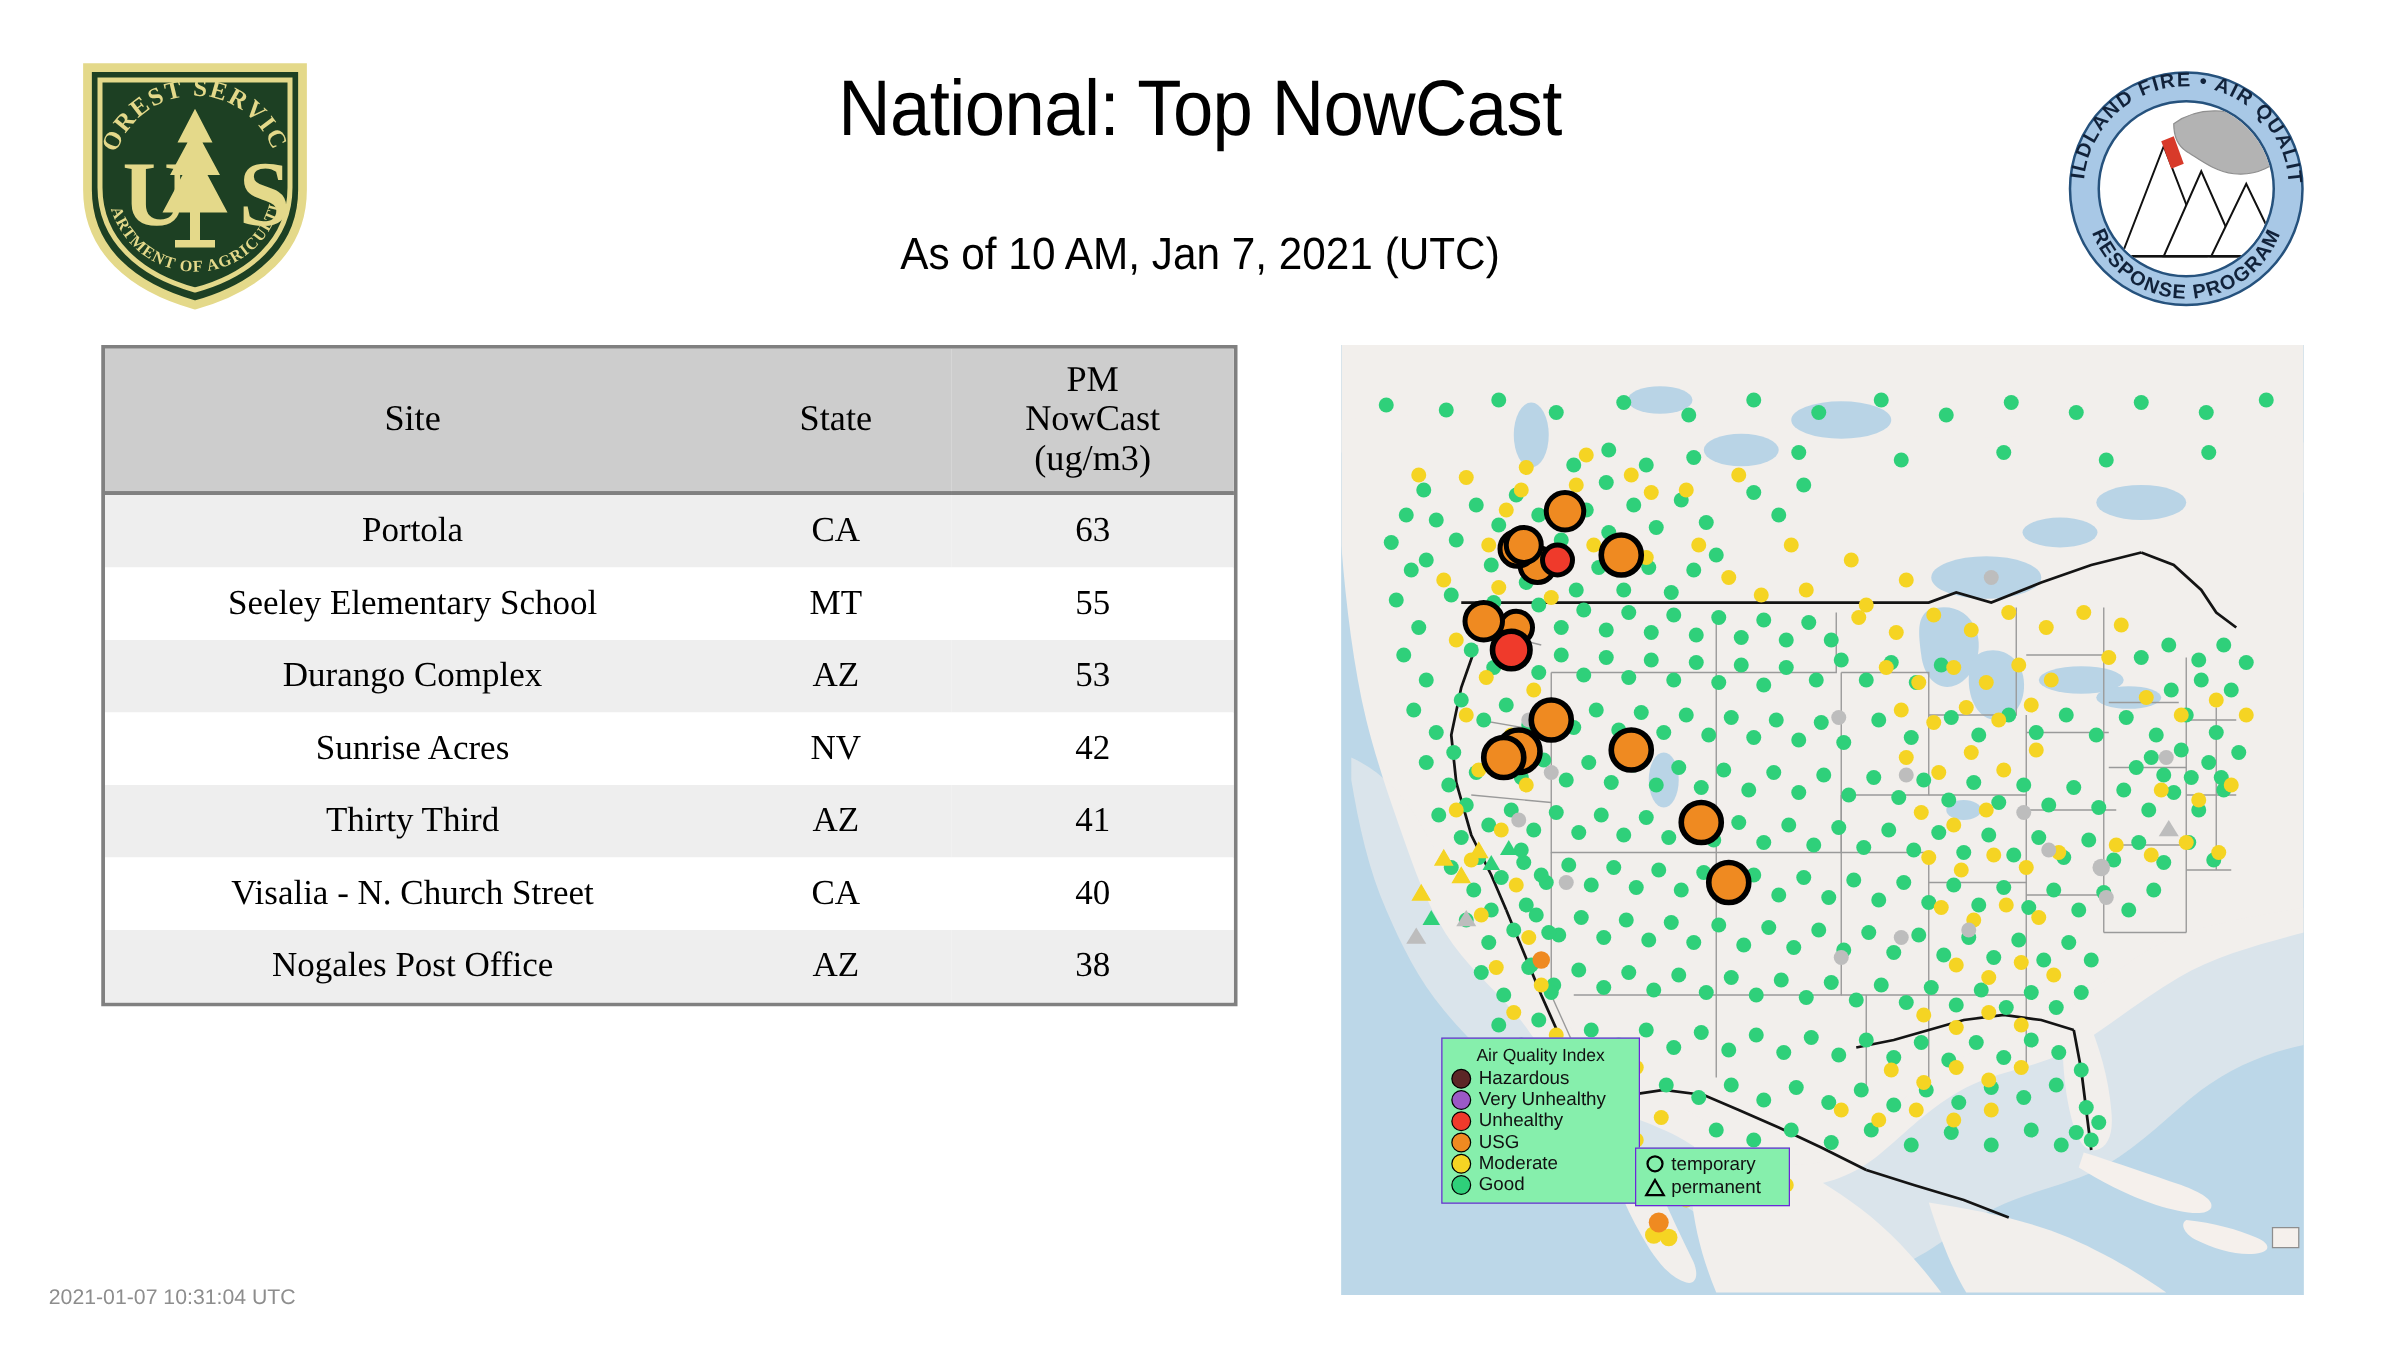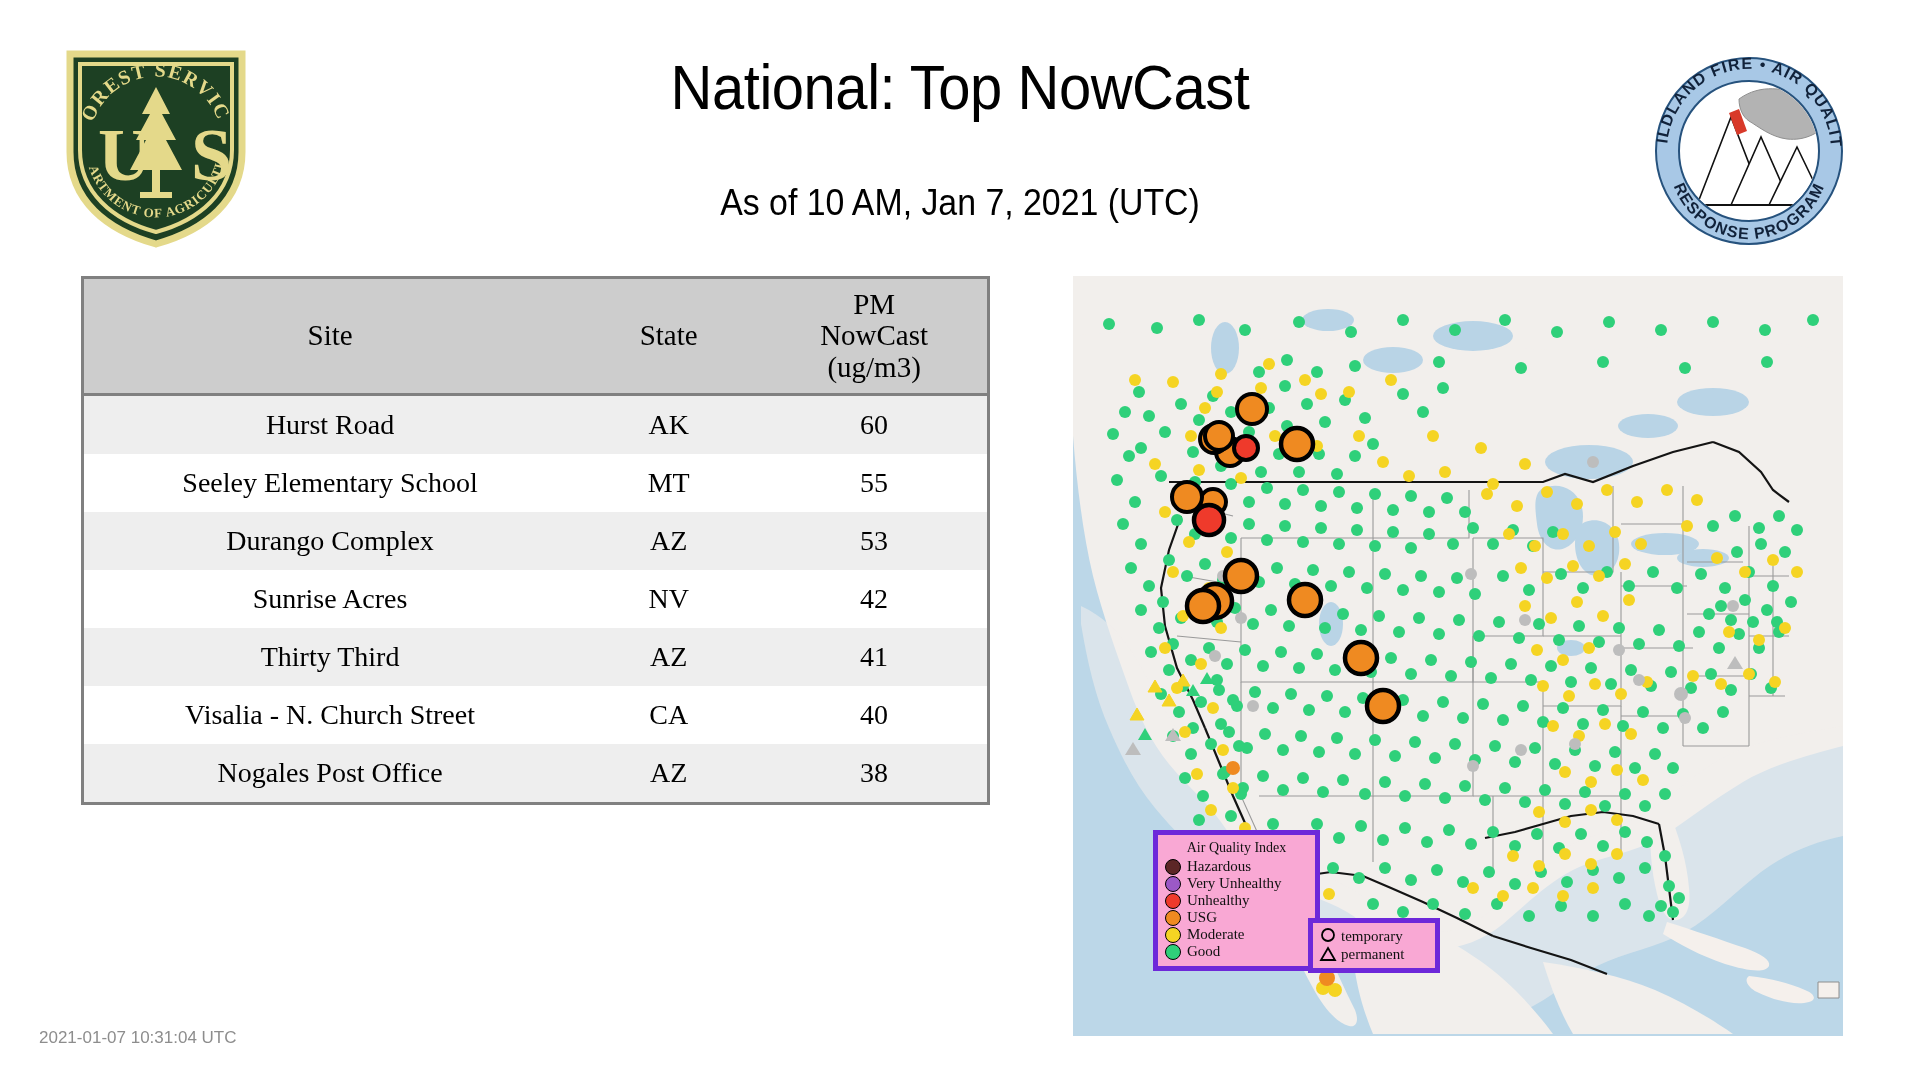--- a/index.html
+++ b/index.html
@@ -67,22 +67,22 @@
   }
 
   
   #map-panel{
     position:absolute;left:1073px;top:276px;width:770px;height:760px;
     overflow:hidden;background:#bcd7e8;
   }
   #map-svg{position:absolute;left:0;top:0;width:770px;height:760px;}
 
   .legend-box{
-    position:absolute;background:#f9a8d4;border:5px solid #6d28d9;
-    font-family:Liberation Serif, serif;color:#111;
+    position:absolute;background:#86efac;border:1px solid #6d28d9;
+    font-family:Liberation Sans, sans-serif;color:#111;
     box-shadow:0 0 0 0 rgba(0,0,0,0);
   }
   #aqi-legend{left:1153px;top:830px;width:143px;padding:5px 7px 6px 7px;}
   #aqi-legend .lg-title{font-size:14px;text-align:center;margin-bottom:2px;}
   .lg-row{display:flex;align-items:flex-end;height:17px;}
   .lg-dot{width:14px;height:14px;border-radius:50%;border:1.4px solid #000;
           margin-right:6px;flex:0 0 auto;}
   .lg-label{font-size:15px;line-height:17px;white-space:nowrap;}
 
   #shape-legend{left:1308px;top:918px;width:112px;padding:4px 4px 5px 6px;}
@@ -152,23 +152,23 @@
           <th class="col-state">State</th>
           <th class="col-pm">
             <div>PM</div>
             <div>NowCast</div>
             <div>(ug/m3)</div>
           </th>
         </tr>
       </thead>
       <tbody>
         <tr>
-          <td>Hurst Road</td>
-          <td>AK</td>
-          <td>60</td>
+          <td>Portola</td>
+          <td>CA</td>
+          <td>63</td>
         </tr>
         <tr>
           <td>Seeley Elementary School</td>
           <td>MT</td>
           <td>55</td>
         </tr>
         <tr>
           <td>Durango Complex</td>
           <td>AZ</td>
           <td>53</td>

